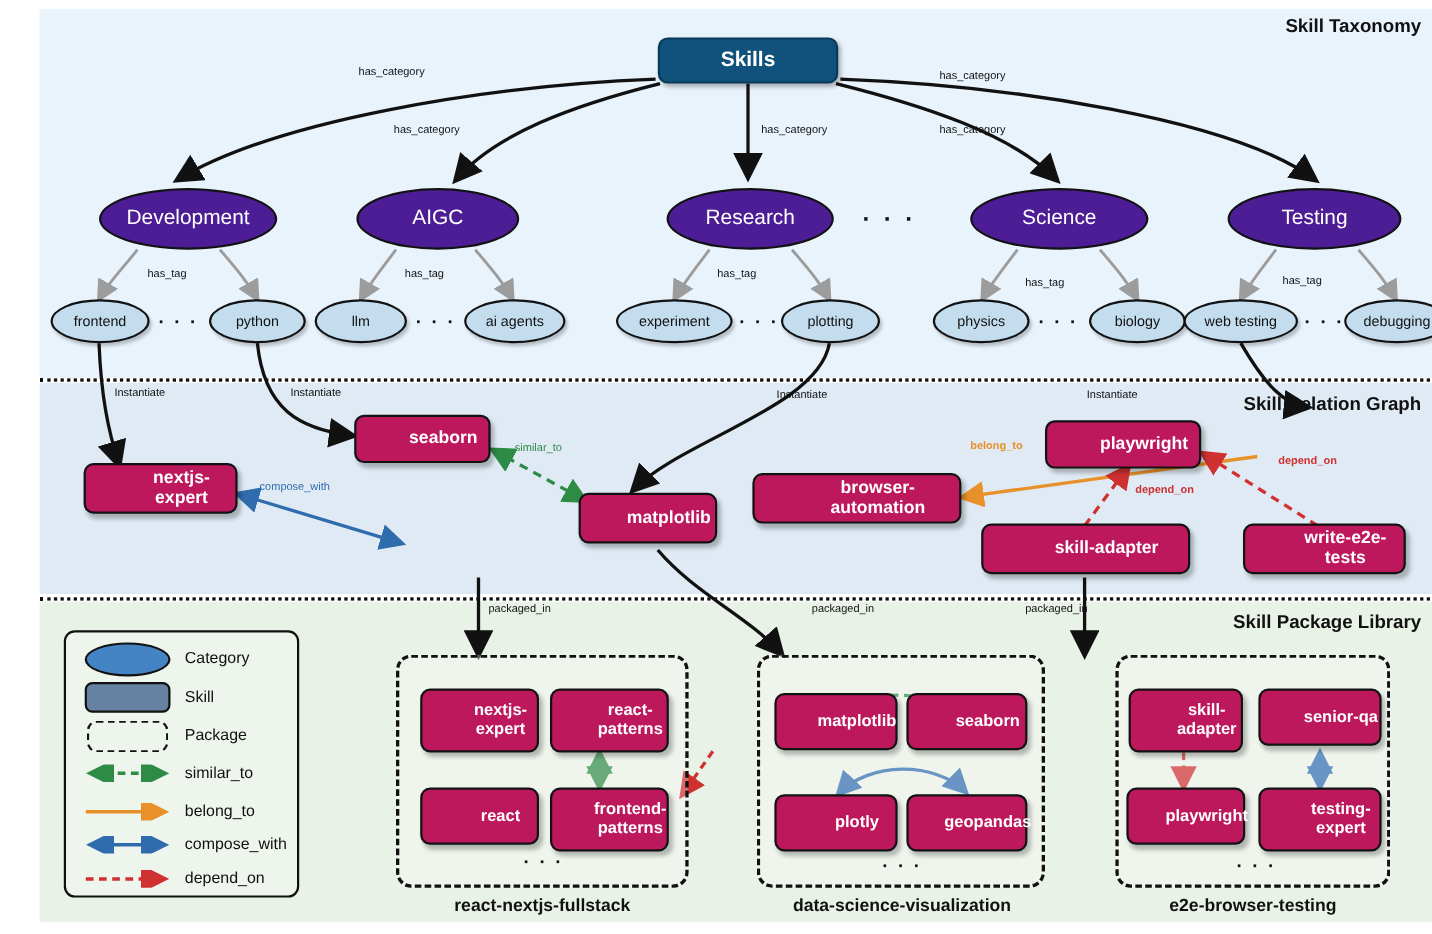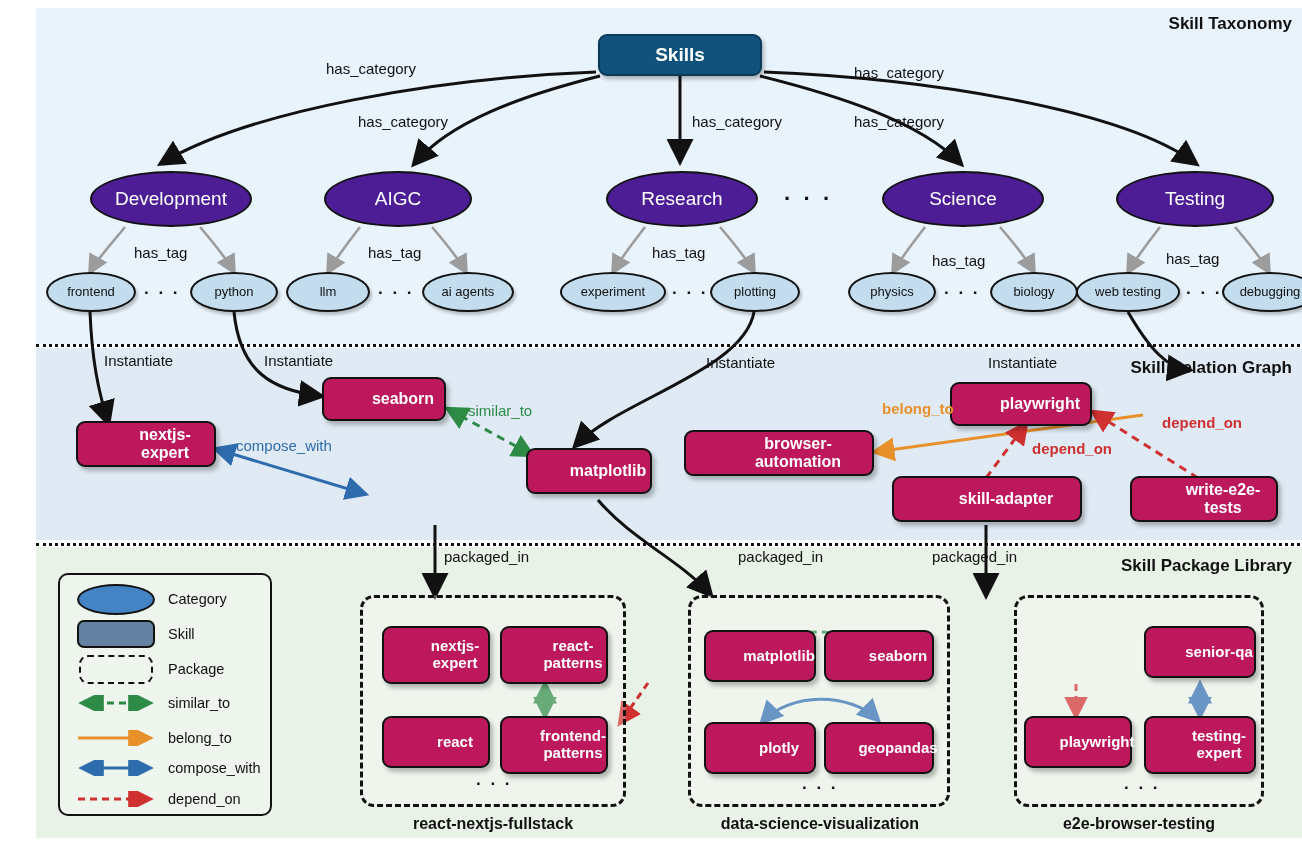--- a/index.html
+++ b/index.html
@@ -113,21 +113,21 @@
     position: absolute;
     font-size: 16px;
     font-weight: 700;
     color: #111;
     text-align: center;
     white-space: nowrap;
   }
 
   .edge-label {
     position: absolute;
-    font-size: 15px;
+    font-size: 10px;
     color: #111;
     white-space: nowrap;
     font-weight: 400;
   }
   .edge-label.green  { color: #2e8b46; }
   .edge-label.orange { color: #e8912a; font-weight: 700; }
   .edge-label.blue   { color: #2f6cae; }
   .edge-label.red    { color: #cf3030; font-weight: 700; }
 
   .dots {
@@ -426,20 +426,24 @@
   <div class="node skill-box small" style="left:684px; top:722px; width:112px; height:52px;">
     <span>plotly</span>
   </div>
   <div class="node skill-box small" style="left:804px; top:722px; width:110px; height:52px;">
     <span>geopandas</span>
   </div>
   <div class="dots dots-small" style="left:782px; top:778px;">· · ·</div>
   <div class="pkg-label" style="left:660px; top:815px; width:280px;">data-science-visualization</div>
 
   <div class="pkg-box" style="left:994px; top:595px; width:250px; height:212px;"></div>
+  <div class="node skill-box small" style="left:1006px; top:626px; width:104px; height:58px; white-space:pre-line;">
+    <span>skill-
+adapter</span>
+  </div>
   <div class="node skill-box small" style="left:1124px; top:626px; width:112px; height:52px;">
     <span>senior-qa</span>
   </div>
   <div class="node skill-box small" style="left:1004px; top:716px; width:108px; height:52px;">
     <span>playwright</span>
   </div>
   <div class="node skill-box small" style="left:1124px; top:716px; width:112px; height:58px; white-space:pre-line;">
     <span>testing-
 expert</span>
   </div>

